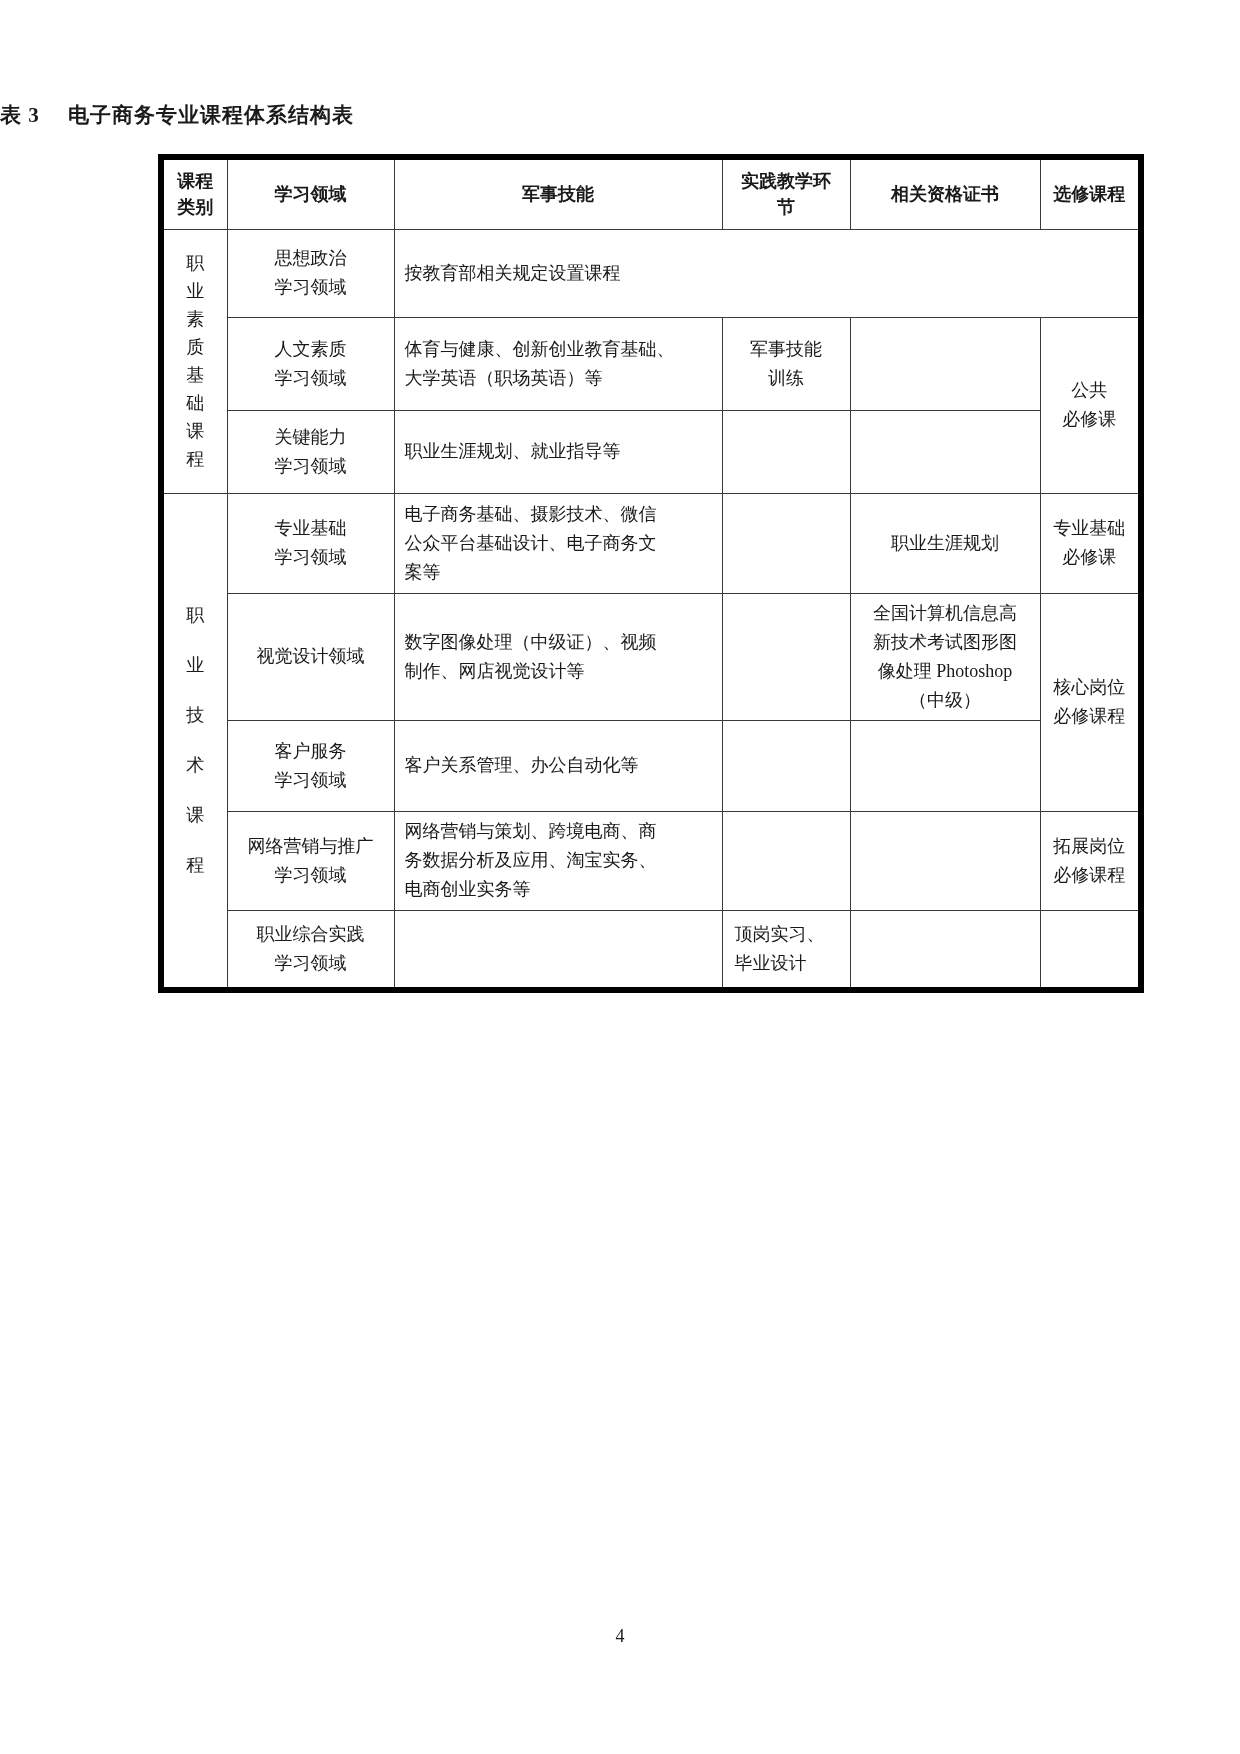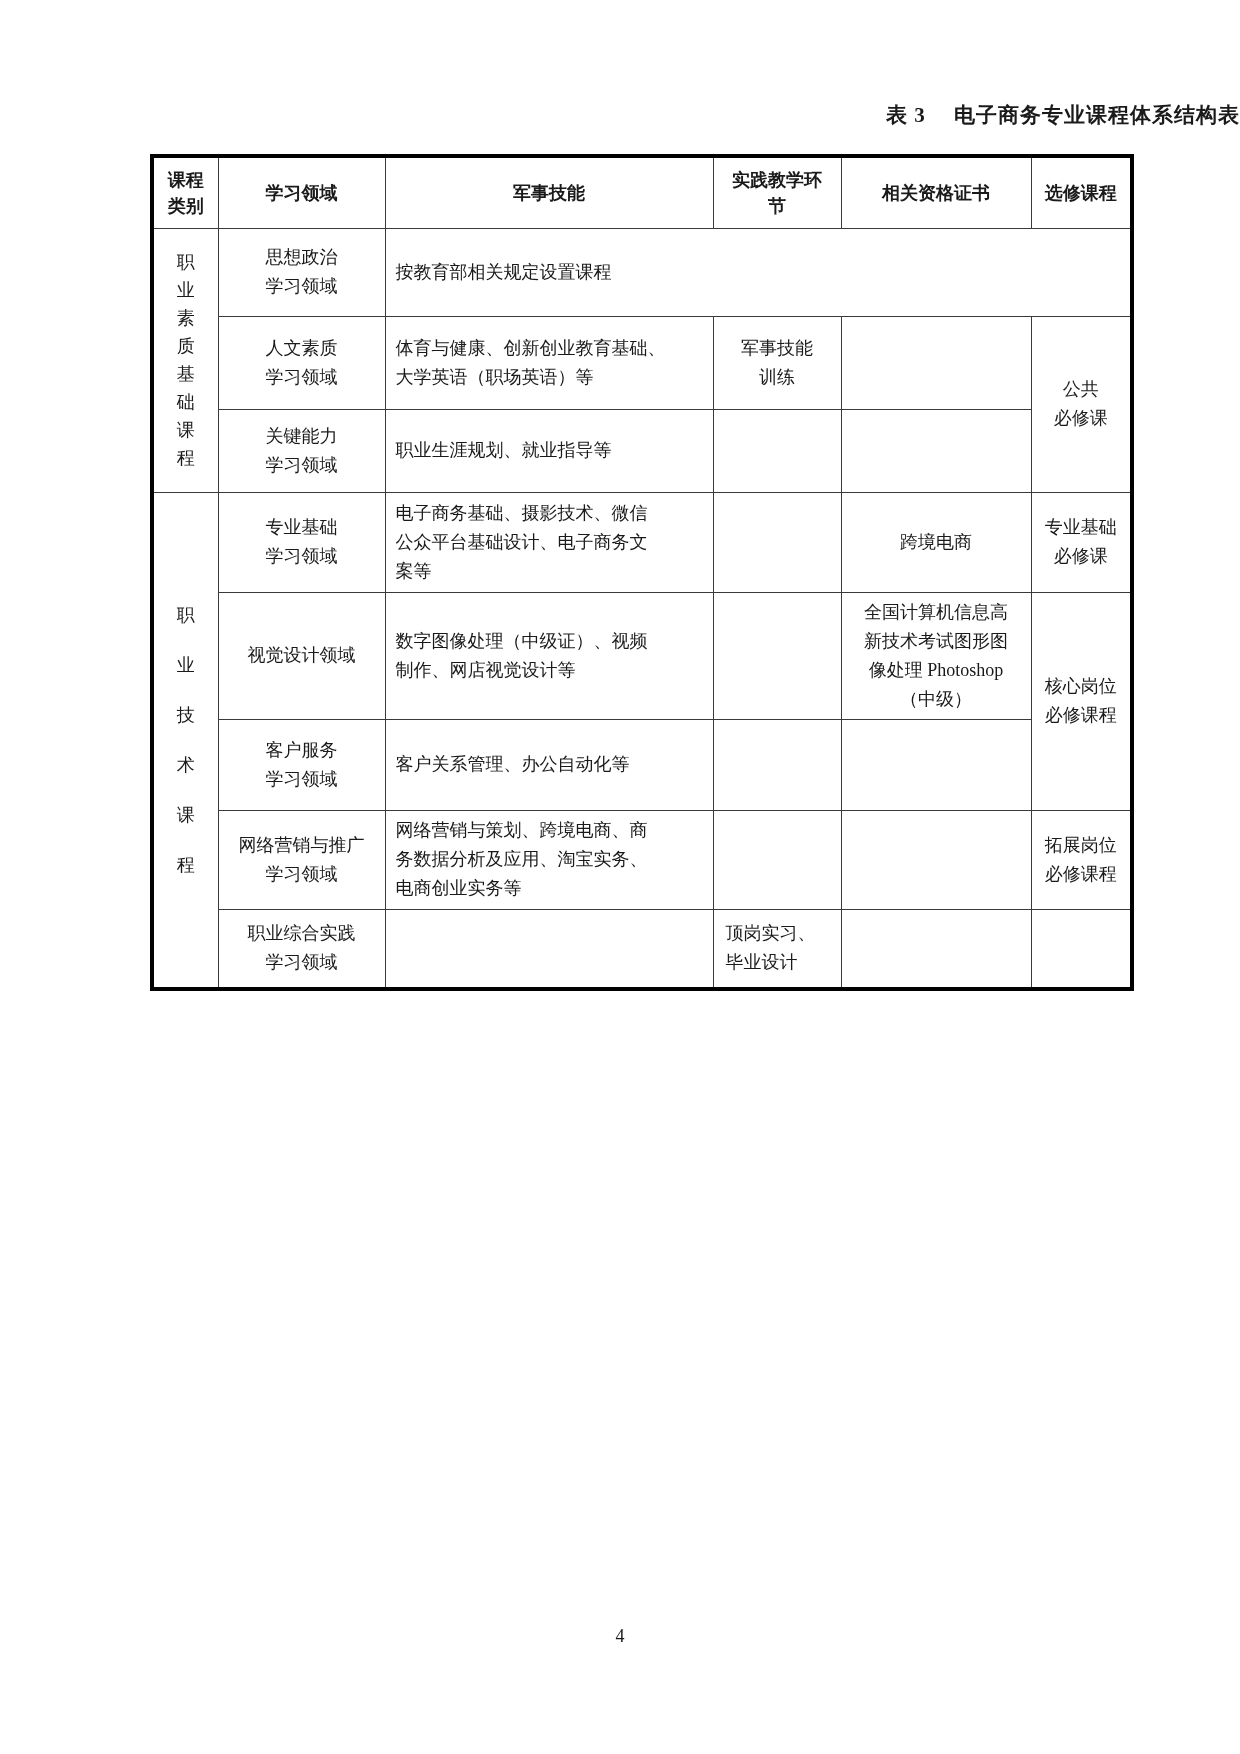--- a/index.html
+++ b/index.html
@@ -7,33 +7,33 @@
   body {
     width: 1240px; height: 1754px;
     position: relative;
     font-family: "Liberation Serif", "DejaVu Serif", serif;
     color: #1a1a1a;
   }
   .doc-title {
     position: absolute;
     top. 0;
     top: 101px; left: 0; right: 0;
-    text-align: right;
+    text-align: left;
     font-size: 21px;
     font-weight: bold;
     letter-spacing: 1px;
     white-space: pre-line;
   }
   table.course-table {
     position: absolute;
-    left: 150px; top: 154px;
+    left: 158px; top: 154px;
     width: 980px;
     border-collapse: collapse;
     table-layout: fixed;
-    border: 4px solid #000000;
+    border: 6px solid #000000;
   }
   .course-table th, .course-table td {
     border: 1.5px solid #3a3a3a;
     vertical-align: middle;
     text-align: center;
     font-size: 18px;
     line-height: 29px;
     white-space: pre-line;
     padding: 2px;
     overflow: hidden;
@@ -138,21 +138,21 @@
 技
 术
 课
 程</td>
       <td>专业基础
 学习领域</td>
       <td class="courses">电子商务基础、摄影技术、微信
 公众平台基础设计、电子商务文
 案等</td>
       <td></td>
-      <td>跨境电商</td>
+      <td>职业生涯规划</td>
       <td>专业基础
 必修课</td>
     </tr>
 
     <tr class="r5">
       <td>视觉设计领域</td>
       <td class="courses">数字图像处理（中级证）、视频
 制作、网店视觉设计等</td>
       <td></td>
       <td>全国计算机信息高

